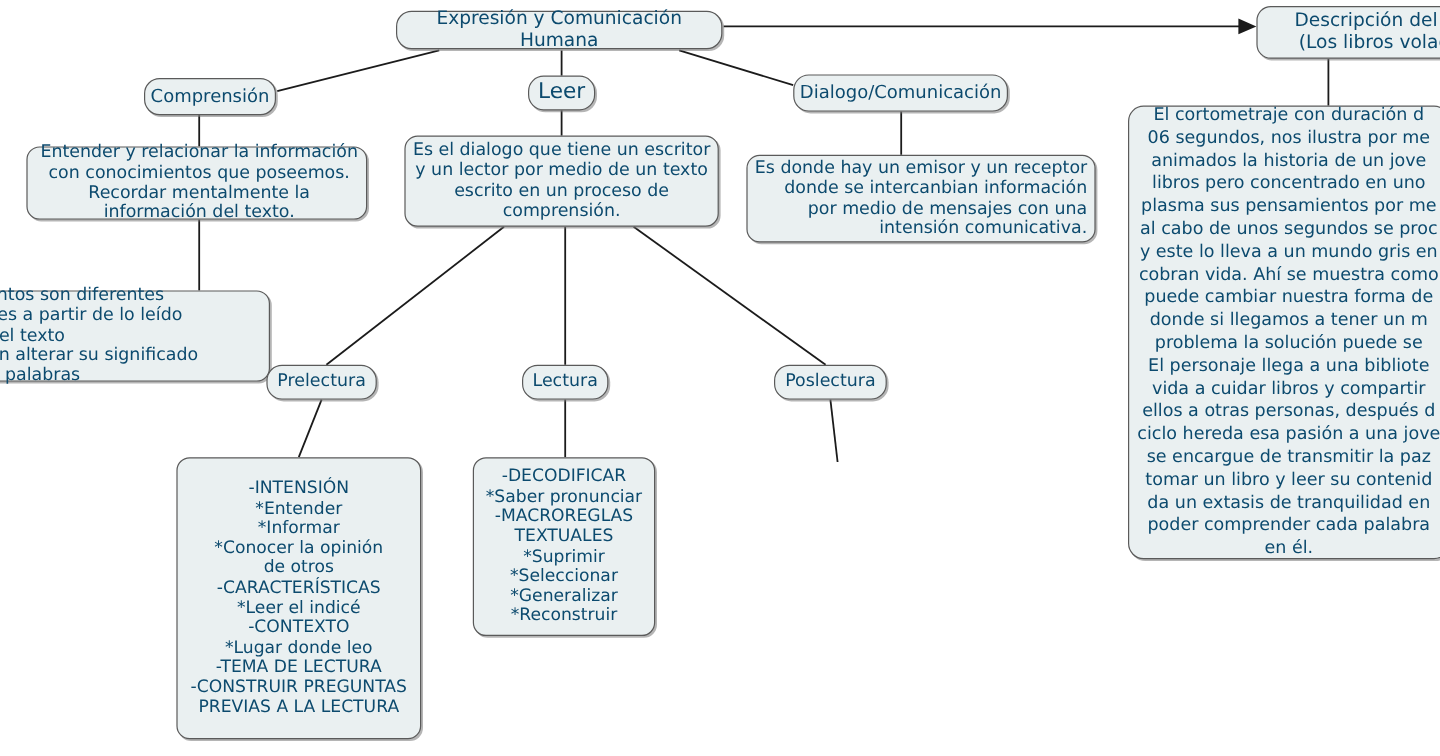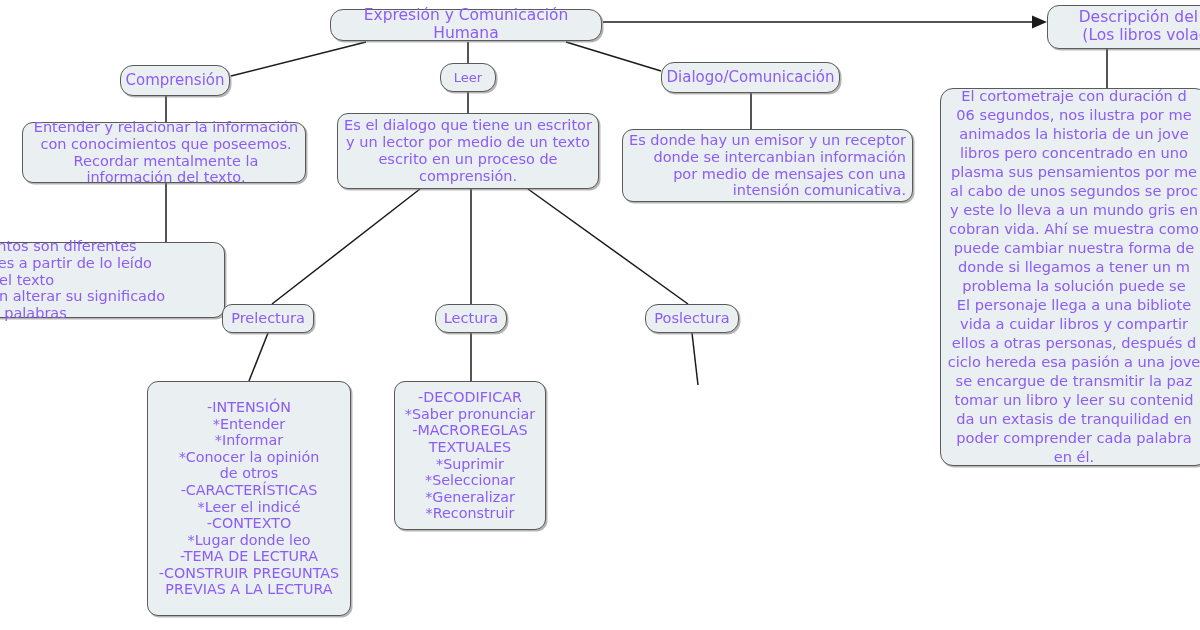--- a/index.html
+++ b/index.html
@@ -25,43 +25,43 @@
     width: 1200px;
     height: 630px;
     pointer-events: none;
   }
   .node {
     position: absolute;
     box-sizing: border-box;
     background: #eaf0f1;
     border: 1.4px solid #5a5a5a;
     border-radius: 11px;
-    color: #8b5cf6;
+    color: #0c4a6e;
     text-align: center;
     display: flex;
     align-items: center;
     justify-content: center;
     box-shadow: 1.5px 1.5px 0px rgba(120,120,120,0.55);
     z-index: 2;
     line-height: 1.16;
     white-space: pre-line;
     padding: 2px 6px;
   }
   .pill { border-radius: 13px; }
   .n-root      { left:330px; top:9px;   width:272px; height:32px;  font-size:15.5px; }
   .n-videotit  { left:1047px; top:5px;  width:230px; height:44px;  font-size:15.5px; border-radius:12px; }
   .n-videotxt  { left:940px; top:88px;  width:268px; height:378px; font-size:14.6px; line-height:1.3; border-radius:13px; }
   .n-compr     { left:120px; top:65px;  width:110px; height:31px;  font-size:15px; }
   .n-comprdesc { left:22px;  top:122px; width:284px; height:61px;  font-size:14.5px;padding-left:10px; }
   .n-comprlist { left:-95px; top:242px; width:320px; height:76px;  font-size:14.5px; text-align:left; justify-content:flex-start; padding-left:10px; }
-  .n-leer      { left:440px; top:63px;  width:56px;  height:29px;  font-size:13px; }
+  .n-leer      { left:440px; top:63px;  width:56px;  height:29px;  font-size:18px; }
   .n-leerdesc  { left:337px; top:113px; width:262px; height:76px;  font-size:14.5px; }
   .n-dial      { left:661px; top:62px;  width:179px; height:31px;  font-size:15px; }
   .n-dialdesc  { left:622px; top:129px; width:291px; height:73px;  font-size:14.5px;text-align:right; }
-  .n-pre       { left:222px; top:304px; width:92px;  height:29px;  font-size:14.5px;border-radius:10px; }
+  .n-pre       { left:222px; top:304px; width:92px;  height:29px;  font-size:14.5px; }
   .n-lec       { left:435px; top:304px; width:72px;  height:29px;  font-size:14.5px; }
   .n-pos       { left:645px; top:304px; width:94px;  height:29px;  font-size:14.5px; }
   .n-prelist   { left:147px; top:381px; width:204px; height:235px; font-size:14.3px; }
   .n-leclist   { left:394px; top:381px; width:152px; height:149px; font-size:14.3px; }
   .n-poslist   { left:594px; top:385px; width:208px; height:156px; font-size:14.3px; }
 </style>
 </head>
 <body>
 
 <div id="canvas">

